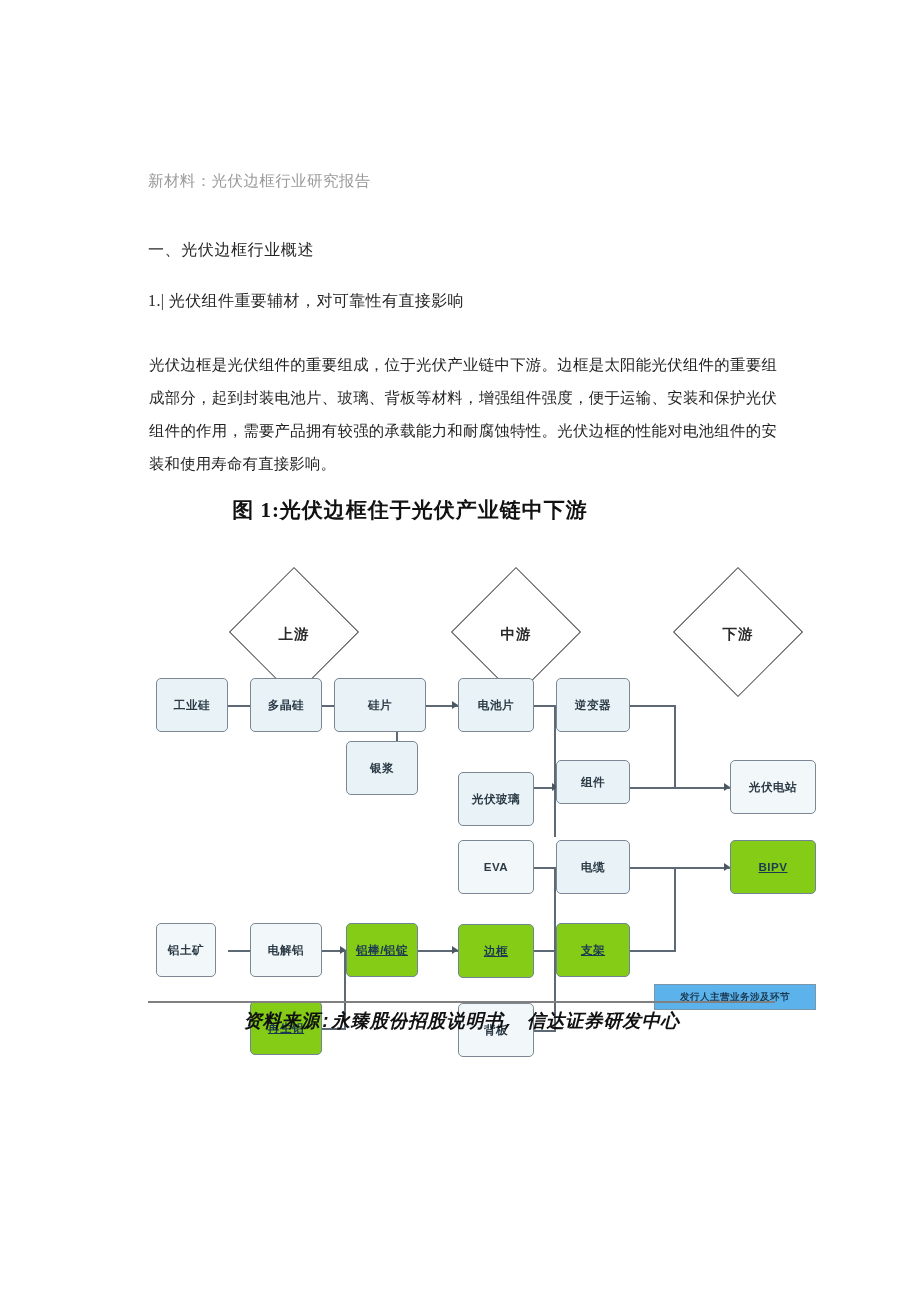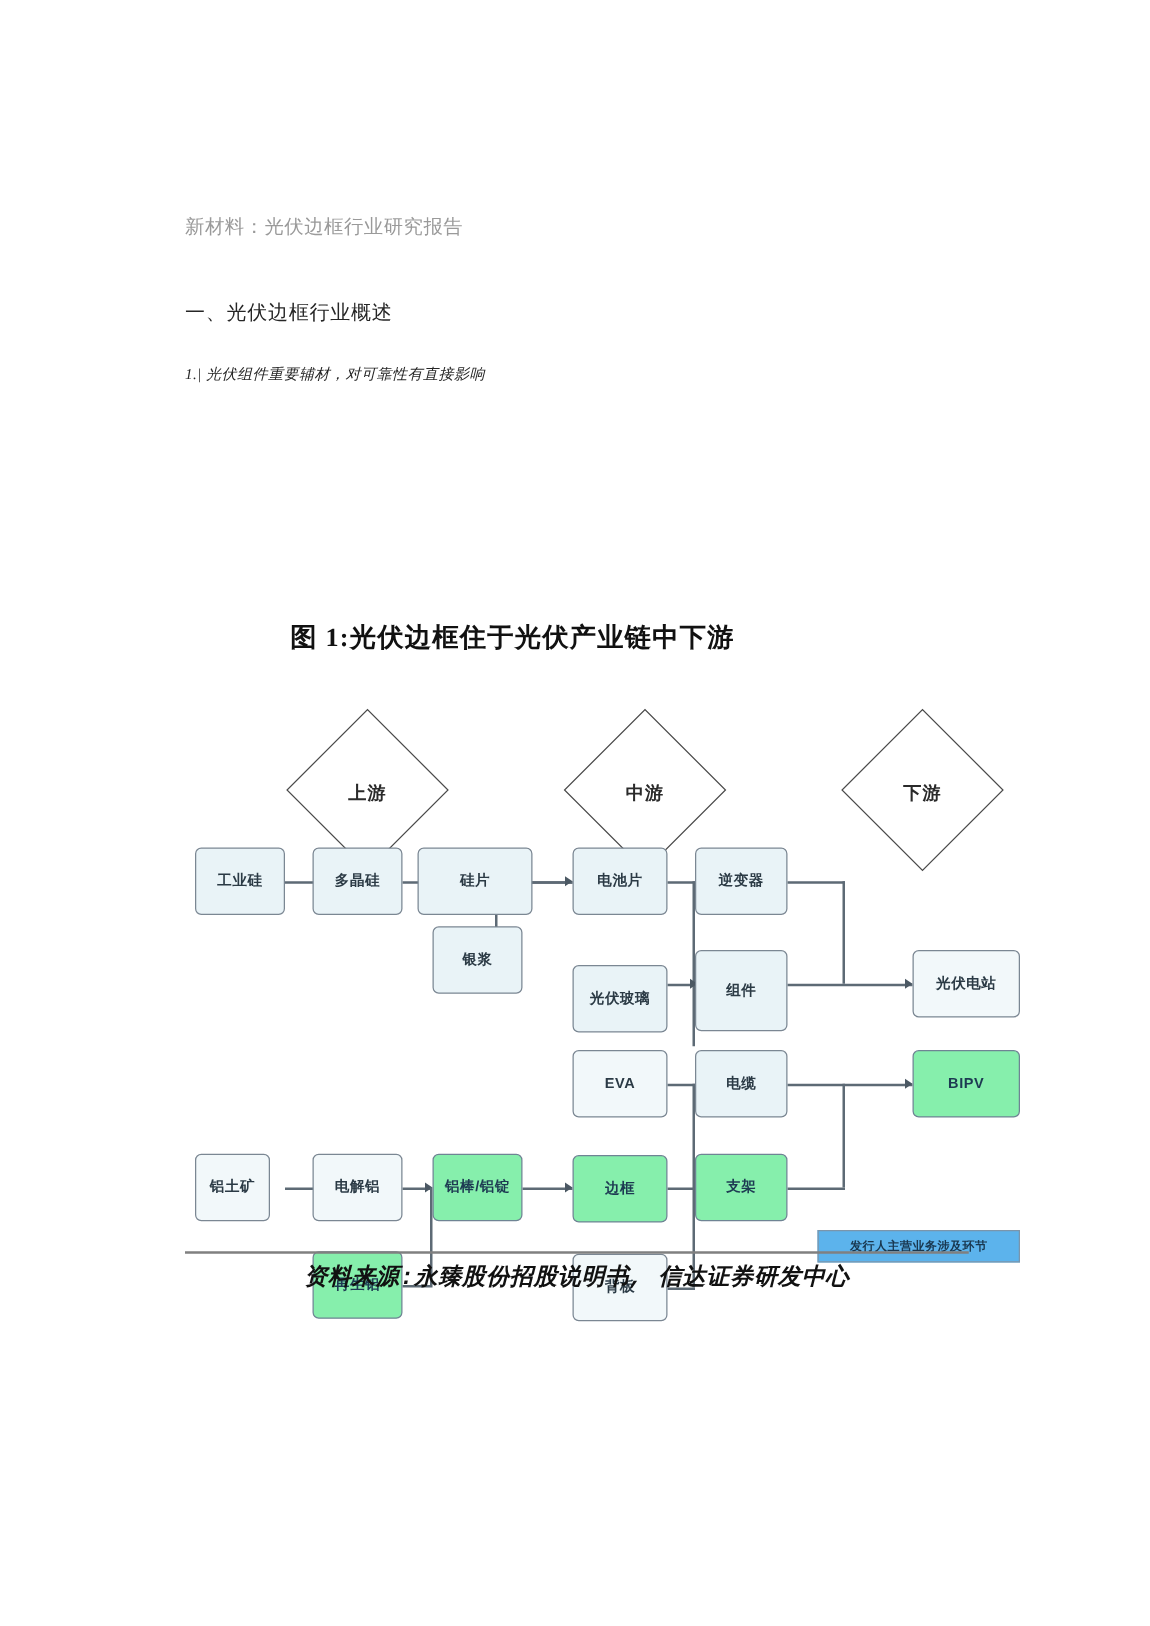--- a/index.html
+++ b/index.html
@@ -41,25 +41,24 @@
     top: 240px;
     font-size: 16px;
     color: #262626;
     letter-spacing: 0.6px;
     white-space: nowrap;
   }
   .sub-heading {
     position: absolute;
     left: 148px;
     top: 291px;
-    font-size: 12px;
+    font-size: 16px;
     color: #262626;
     letter-spacing: 0.4px;
     white-space: nowrap;
-    font-style: italic;
   }
   .body-paragraph {
     position: absolute;
     left: 149px;
     top: 348px;
     width: 628px;
     font-size: 15.4px;
     line-height: 33px;
     color: #1f1f1f;
     text-align: justify;
@@ -147,23 +146,24 @@
     text-align: center;
     line-height: 1.15;
   }
   .node.pale {
     background: #e9f3f7;
   }
   .node.paler {
     background: #f2f8fa;
   }
   .node.accent {
-    background: #86efac;
+    background: #84cc16;
     color: #1d3a52;
     border-color: #6f8494;
+    text-decoration: underline;
   }
 
   .legend-chip {
     position: absolute;
     box-sizing: border-box;
     background: #5cb3ec;
     border: 1.4px solid #7b95ab;
     display: flex;
     align-items: center;
     justify-content: center;
@@ -194,20 +194,21 @@
 <body>
 
 <div class="page">
 
   <div class="doc-header">新材料：光伏边框行业研究报告</div>
 
   <div class="section-heading">一、光伏边框行业概述</div>
 
   <div class="sub-heading">1.| 光伏组件重要辅材，对可靠性有直接影响</div>
 
+  <div class="body-paragraph">光伏边框是光伏组件的重要组成，位于光伏产业链中下游。边框是太阳能光伏组件的重要组成部分，起到封装电池片、玻璃、背板等材料，增强组件强度，便于运输、安装和保护光伏组件的作用，需要产品拥有较强的承载能力和耐腐蚀特性。光伏边框的性能对电池组件的安装和使用寿命有直接影响。</div>
 
   <div class="figure-caption">图 1:光伏边框住于光伏产业链中下游</div>
 
   <div class="diagram">
 
     <div class="diamond" style="left:108px; top:26px;"></div>
     <div class="diamond-label" style="left:94px; top:65px;">上游</div>
 
     <div class="diamond" style="left:330px; top:26px;"></div>
     <div class="diamond-label" style="left:316px; top:65px;">中游</div>
@@ -305,21 +306,21 @@
     <div class="node accent" style="left:318px; top:364px; width:76px; height:54px;">
       <span>边框</span>
     </div>
     <div class="node paler" style="left:318px; top:443px; width:76px; height:54px;">
       <span>背板</span>
     </div>
 
     <div class="node pale" style="left:416px; top:118px; width:74px; height:54px;">
       <span>逆变器</span>
     </div>
-    <div class="node pale" style="left:416px; top:200px; width:74px; height:65px;">
+    <div class="node pale" style="left:416px; top:200px; width:74px; height:44px;">
       <span>组件</span>
     </div>
     <div class="node pale" style="left:416px; top:280px; width:74px; height:54px;">
       <span>电缆</span>
     </div>
     <div class="node accent" style="left:416px; top:363px; width:74px; height:54px;">
       <span>支架</span>
     </div>
 
     <div class="node paler" style="left:590px; top:200px; width:86px; height:54px;">

